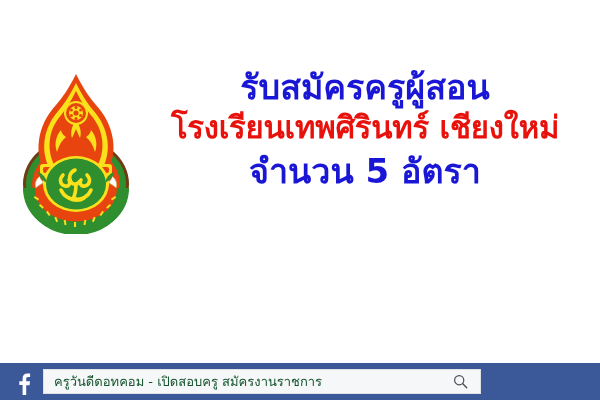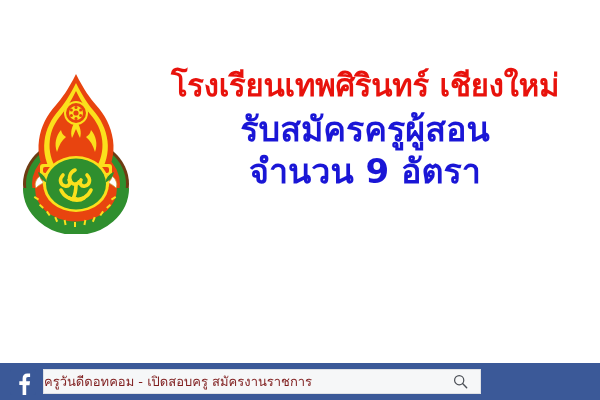--- a/index.html
+++ b/index.html
@@ -101,21 +101,22 @@
     background: #f6f7f8;
     border: 1px solid #dfe1e5;
     display: flex;
     align-items: center;
     justify-content: space-between;
     box-sizing: border-box;
     flex: 0 0 auto;
   }
   .fb-search-text {
     font-size: 13px;
-    color: #7f1d1d;
+    color: #14532d;
+    padding-left: 10px;
     white-space: nowrap;
     overflow: hidden;
     font-family: "DejaVu Sans", "Liberation Sans", sans-serif;
   }
   .fb-search-icon {
     padding-right: 12px;
     display: flex;
     align-items: center;
     flex: 0 0 auto;
   }
@@ -197,23 +198,23 @@
       </g>
 
       <g fill="#2f8f2e">
         <path d="M22 100 c5 2 8 6 9 11 c-5 -3 -8 -6 -9 -11 Z"></path>
         <path d="M98 100 c-5 2 -8 6 -9 11 c5 -3 8 -6 9 -11 Z"></path>
       </g>
     </svg>
   </div>
 
   <div class="text-block">
+    <div class="line line-2">รับสมัครครูผู้สอน</div>
     <div class="line line-1">โรงเรียนเทพศิรินทร์ เชียงใหม่</div>
-    <div class="line line-2">รับสมัครครูผู้สอน</div>
-    <div class="line line-3">จำนวน 9 อัตรา</div>
+    <div class="line line-3">จำนวน 5 อัตรา</div>
   </div>
 
   <div class="fb-bar">
     <div class="fb-logo">
       <svg width="26" height="26" viewBox="0 0 26 26" xmlns="http://www.w3.org/2000/svg" aria-hidden="true">
         <rect x="0" y="0" width="26" height="26" rx="3" fill="#3b5998"></rect>
         <path d="M16.2 26 V16.2 h3.3 l0.5 -3.9 h-3.8 V9.9 c0 -1.1 0.3 -1.9 1.9 -1.9 h2 V4.6 C19.8 4.5 18.6 4.4 17.3 4.4 c-2.8 0 -4.7 1.7 -4.7 4.9 v2.9 H9.3 v3.9 h3.3 V26 Z" fill="#ffffff"></path>
       </svg>
     </div>
 

